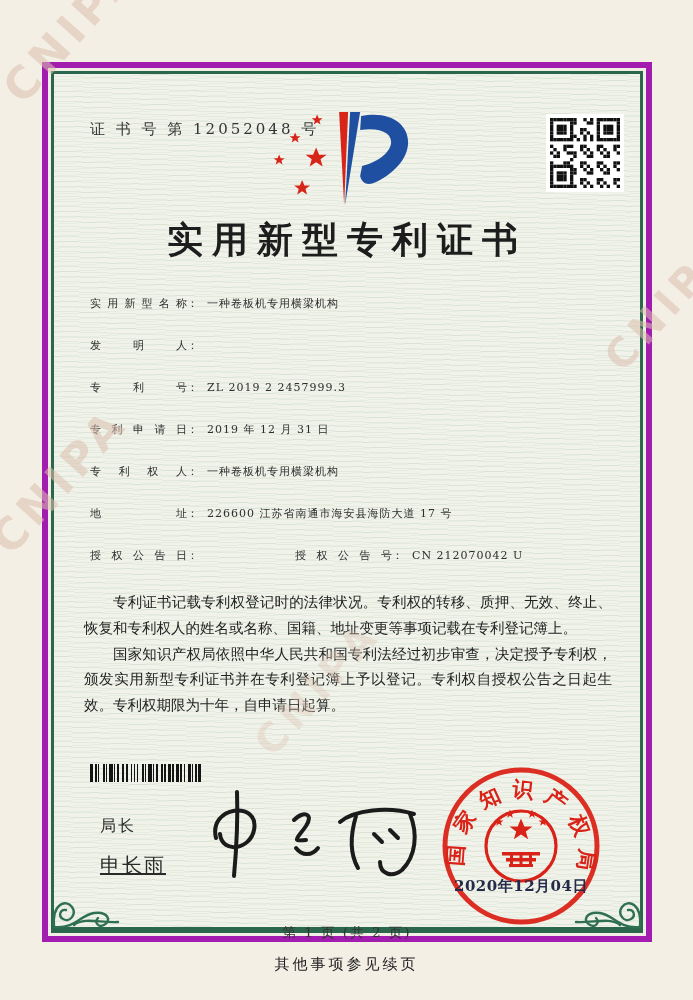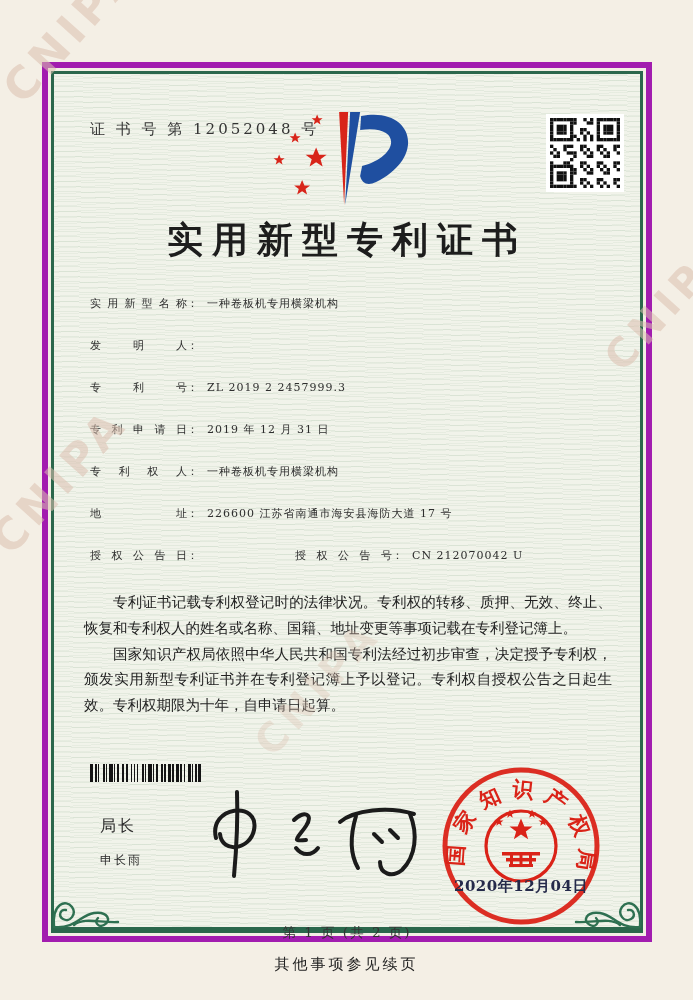--- a/index.html
+++ b/index.html
@@ -93,21 +93,21 @@
   
   .barcode {
     position:absolute; left:36px; top:690px;
     height:18px; display:flex; align-items:stretch;
   }
   .barcode .bar { background:#141414; }
   .barcode .gap { background:transparent; }
 
   
   .sig-title { position:absolute; left:46px; top:742px; font-size:16px; color:#2a2a2a; letter-spacing:2px; }
-  .sig-name  { position:absolute; left:46px; top:778px; font-size:12px; color:#2a2a2a; letter-spacing:2px; }
+  .sig-name  { position:absolute; left:46px; top:778px; font-size:20px; color:#2a2a2a; letter-spacing:2px;text-decoration:underline; }
   .signature { position:absolute; left:128px; top:706px; }
   .seal { position:absolute; left:385px; top:690px; width:164px; height:164px; }
   .page-no {
     position:absolute; left:0; right:0; top:850px;
     text-align:center; font-size:13.5px; color:#333; letter-spacing:2px;
   }
   .footer-note {
     position:absolute; left:0; right:0; top:955px;
     text-align:center; font-size:15px; color:#222; letter-spacing:3px;
     z-index:3;

